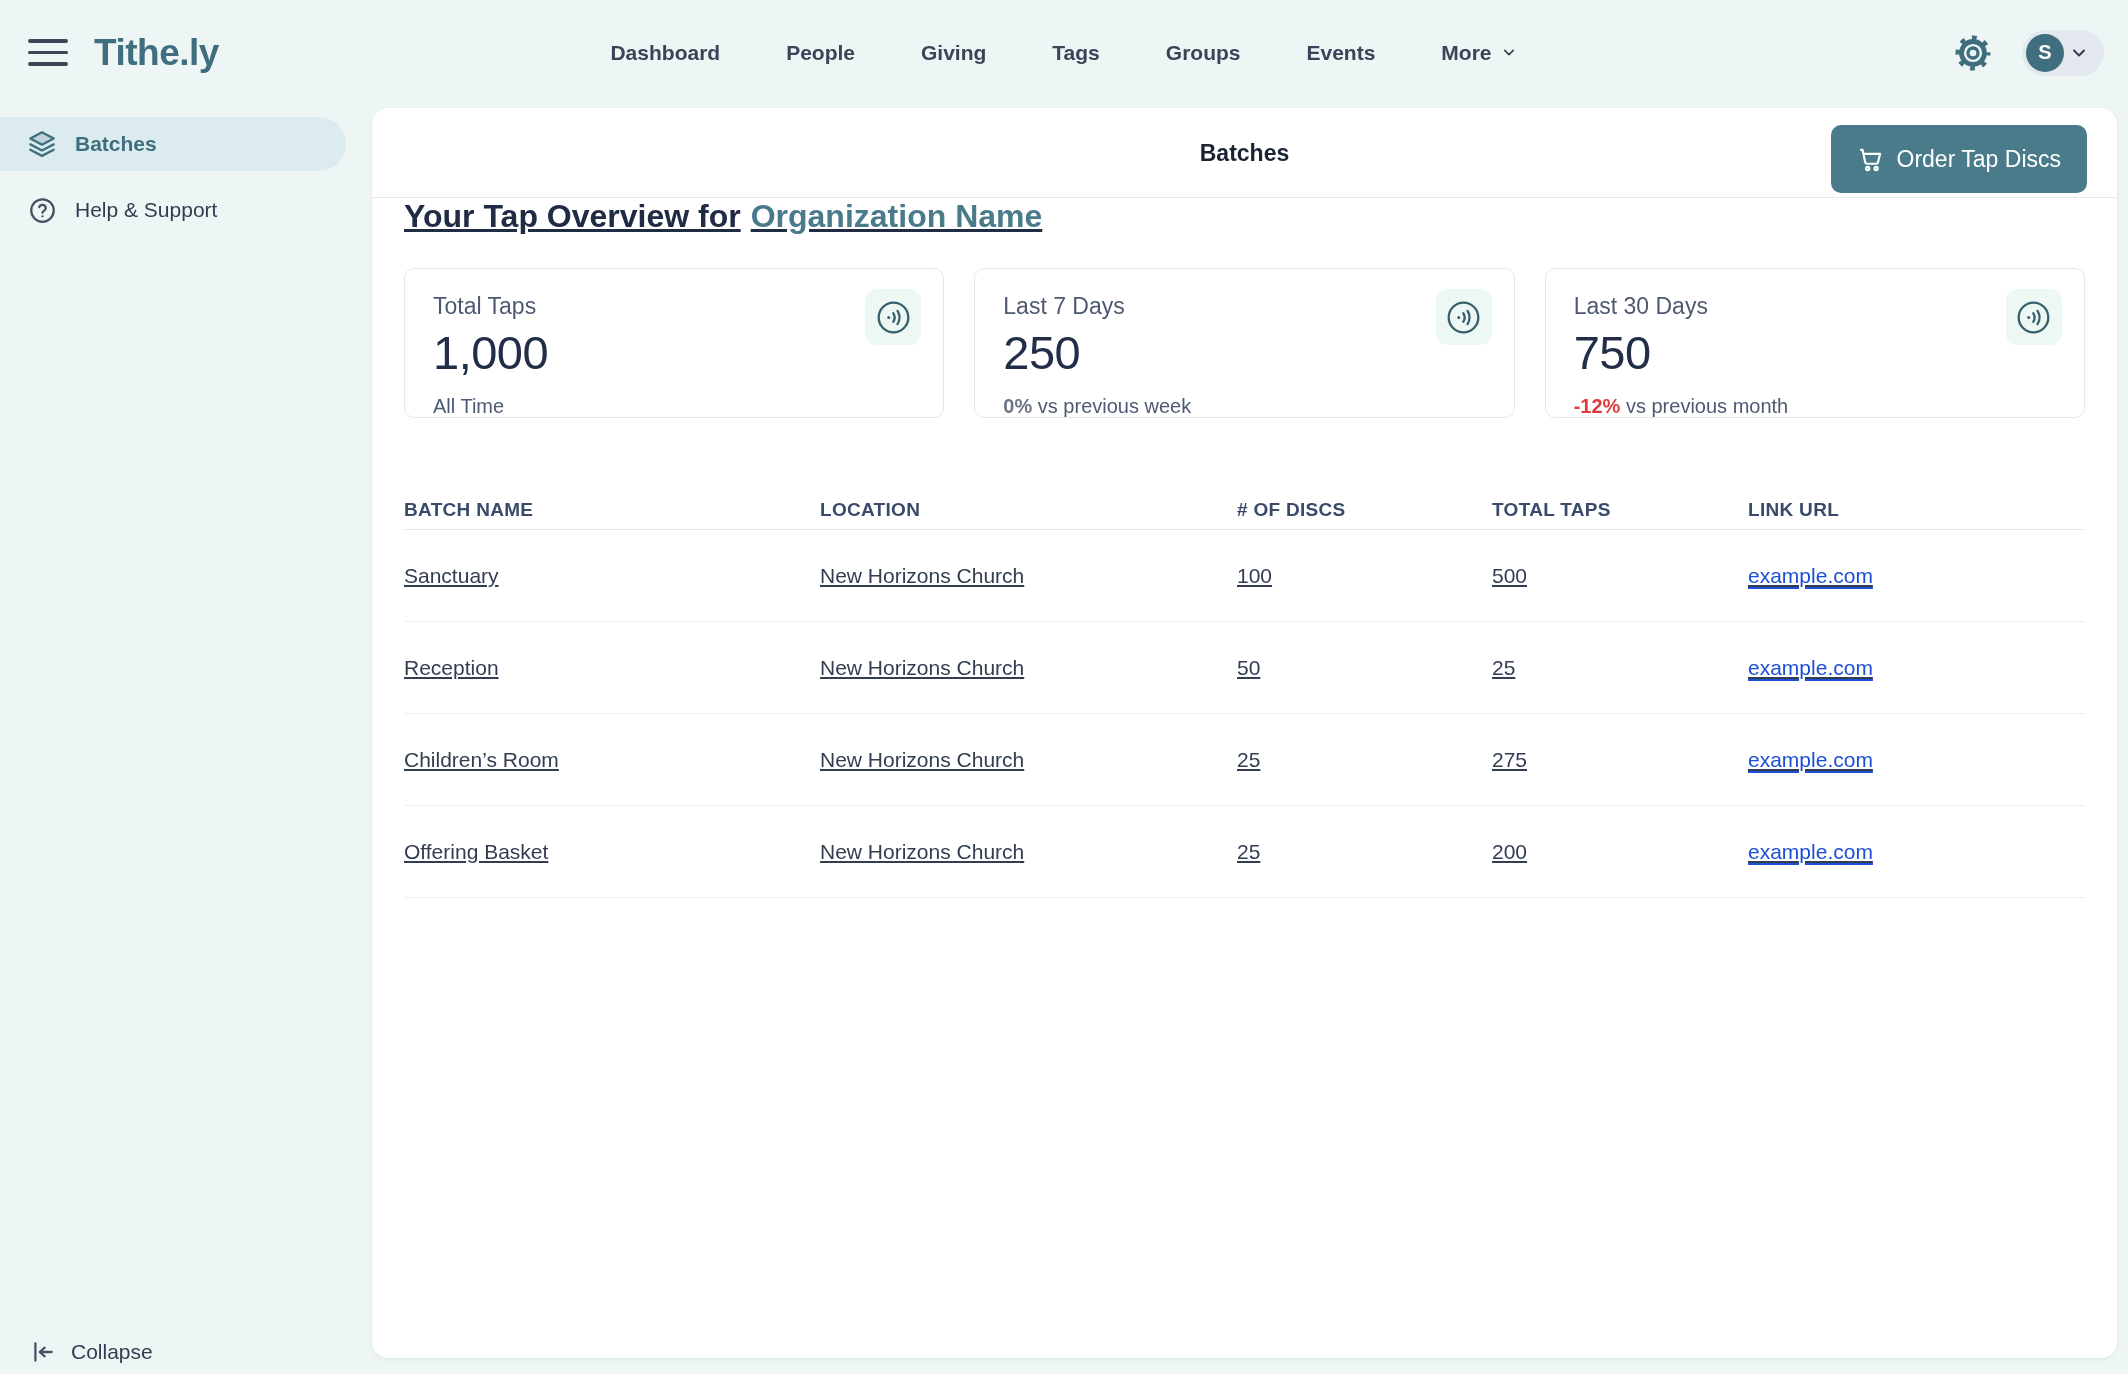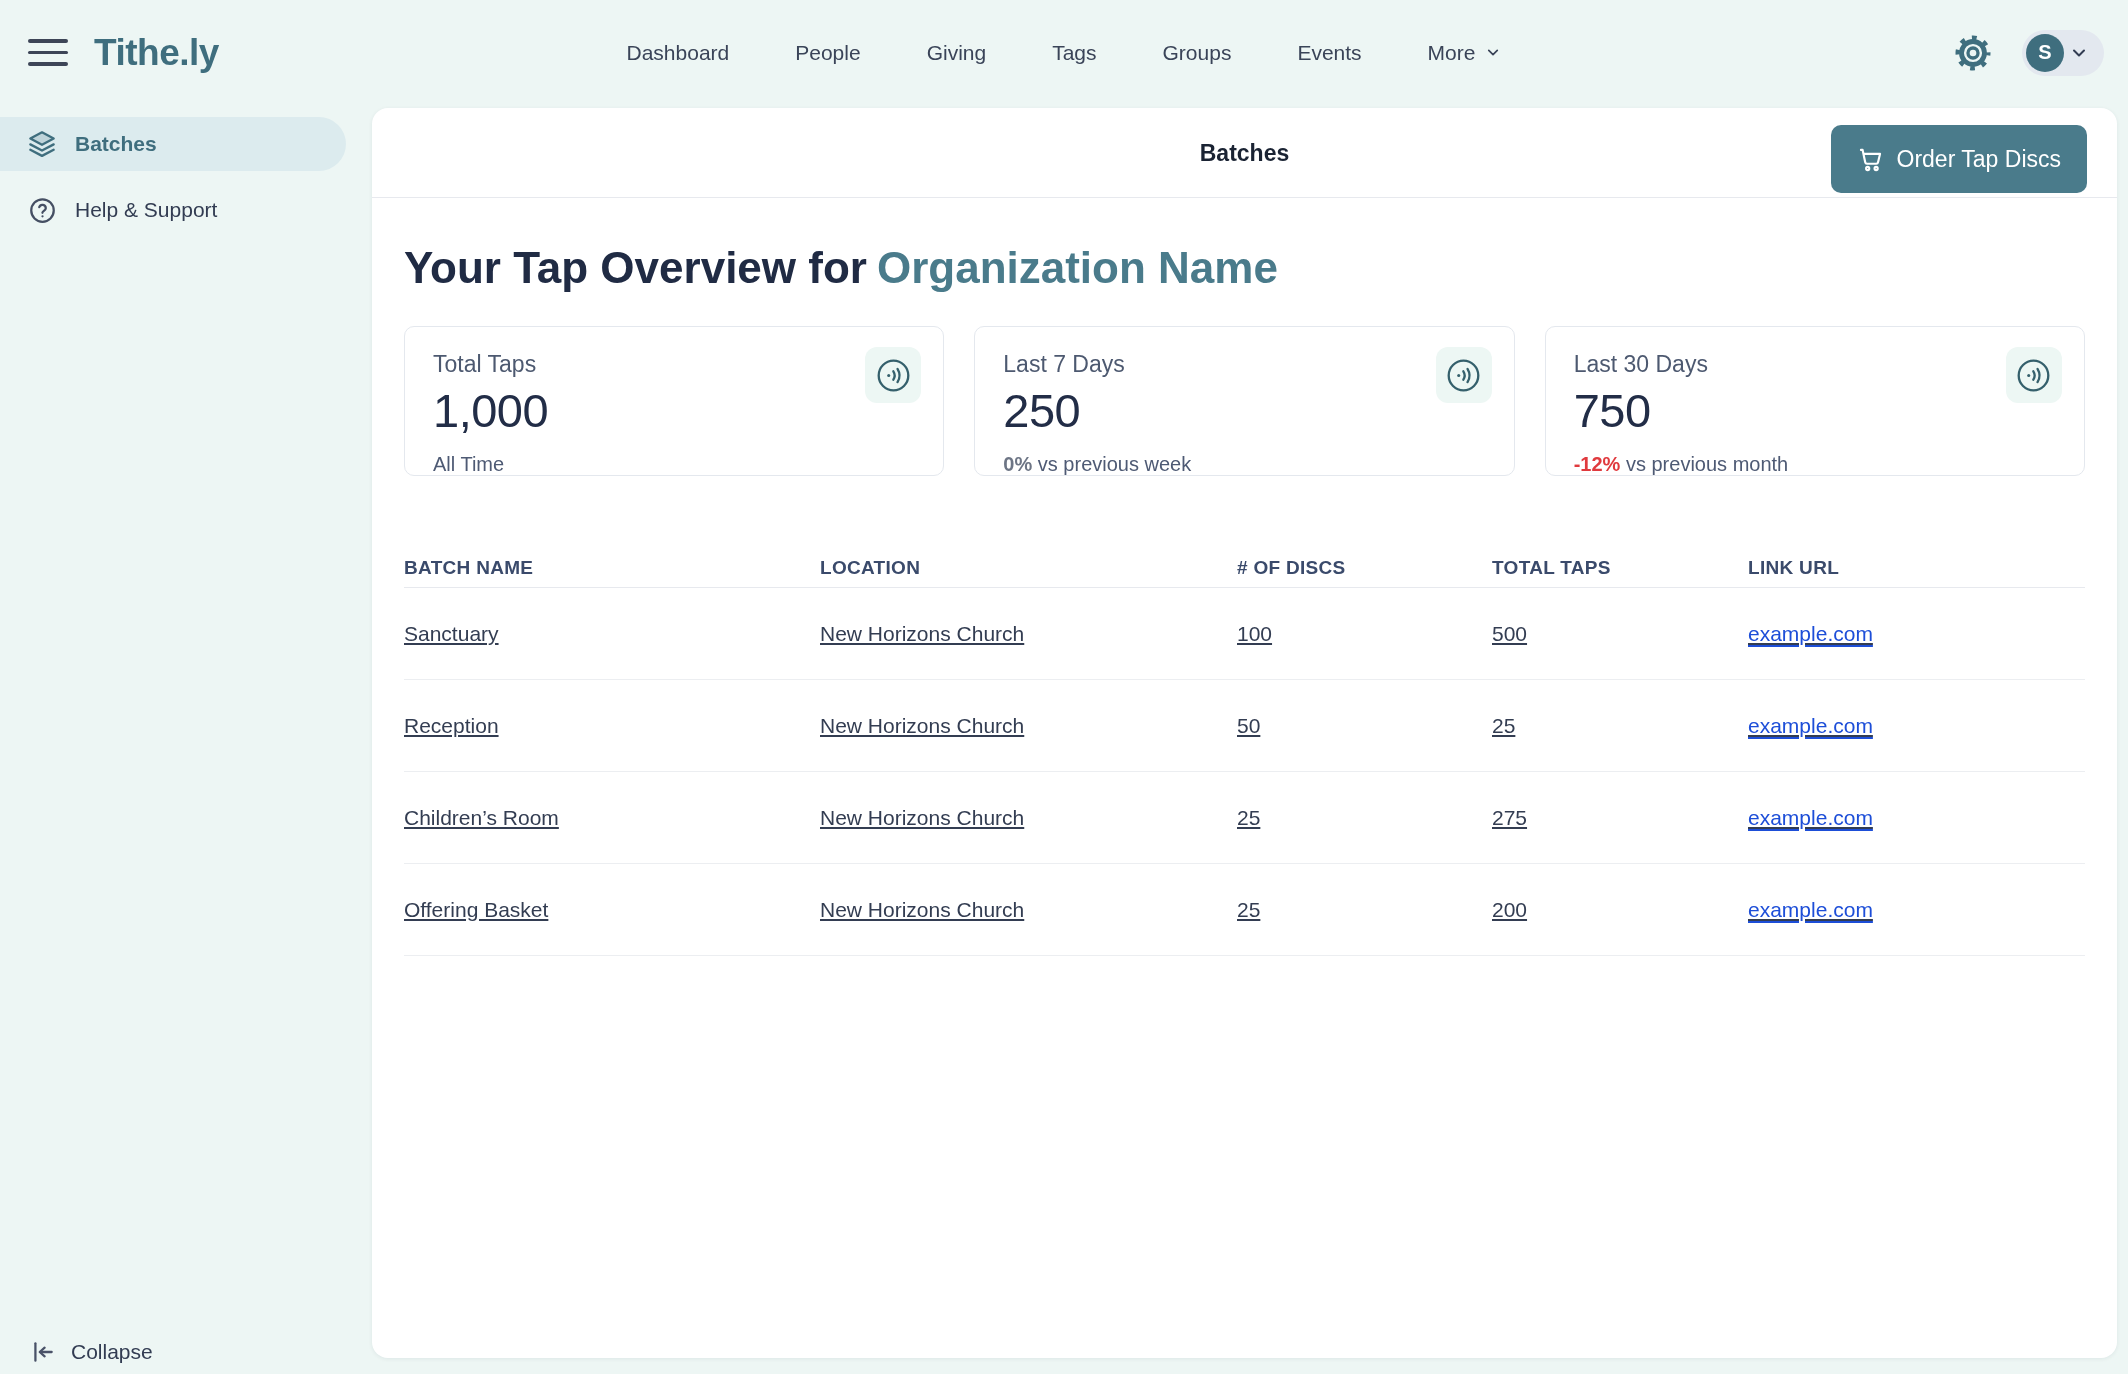--- a/index.html
+++ b/index.html
@@ -13,38 +13,38 @@
   body{
     font-family:"Liberation Sans","DejaVu Sans",sans-serif;
     background:var(--page-bg); position:relative; overflow:hidden; color:var(--navy);
   }
   
   .topbar{height:105px; display:flex; align-items:center; padding:0 24px; position:relative;}
   .hamburger{width:40px; height:27px; display:flex; flex-direction:column; justify-content:space-between; cursor:pointer; margin:0 26px 0 4px;}
   .hamburger span{display:block; height:3.6px; background:#3d4557; border-radius:2px;}
   .logo{font-size:37px; font-weight:700; color:var(--teal-dark); letter-spacing:-0.5px;}
   .main-nav{position:absolute; left:50%; top:0; height:105px; transform:translateX(-50%); display:flex; align-items:center; gap:66px;}
-  .nav-item{font-size:21px; font-weight:400; color:#3a4458; cursor:pointer; display:flex; align-items:center; gap:9px; white-space:nowrap;}
+  .nav-item{font-size:21px; font-weight:700; color:#3a4458; cursor:pointer; display:flex; align-items:center; gap:9px; white-space:nowrap;}
   .topbar-right{margin-left:auto; display:flex; align-items:center; gap:28px;}
   .gear-btn{width:42px; height:42px; display:flex; align-items:center; justify-content:center; color:var(--teal-dark); cursor:pointer;}
   .avatar-pill{width:82px; height:46px; border-radius:23px; background:var(--pill-bg); display:flex; align-items:center; padding:4px 8px 4px 4px; gap:5px; cursor:pointer;}
   .avatar{width:38px; height:38px; border-radius:50%; background:var(--teal-dark); color:#fff; font-size:20px; font-weight:700; display:flex; align-items:center; justify-content:center;}
   
   .sidebar{position:absolute; left:0; top:105px; bottom:0; width:372px;}
   .side-item{height:54px; width:346px; display:flex; align-items:center; gap:19px; padding-left:28px; margin-top:12px; border-radius:0 27px 27px 0; cursor:pointer; font-size:21px; font-weight:500; color:var(--navy);}
   .side-item.active{background:var(--active-bg); color:var(--teal-dark); font-weight:700;}
   .side-item .ic{display:flex; align-items:center; justify-content:center; width:28px; height:28px;}
   .collapse{position:absolute; bottom:9px; left:30px; display:flex; align-items:center; gap:15px; font-size:21px; color:var(--navy); cursor:pointer;}
   
   .main-panel{position:absolute; left:372px; top:108px; width:1745px; height:1250px; background:var(--panel-bg); border-radius:16px; box-shadow:0 1px 4px rgba(20,40,60,.07);}
   .panel-header{height:90px; position:relative; border-bottom:1px solid var(--border);}
   .panel-title{position:absolute; left:50%; top:50%; transform:translate(-50%,-50%); font-size:23px; font-weight:700; color:#1a2333;}
   .order-btn{position:absolute; right:30px; top:17px; height:68px; padding:0 26px; background:var(--teal); color:#fff; border:none; border-radius:10px; font-size:23px; font-weight:500; font-family:inherit; display:flex; align-items:center; gap:13px; cursor:pointer;}
   .content{padding:0 32px;}
-  .overview-heading{margin-top:45px; font-size:44px; font-weight:700; color:var(--heading);}
+  .overview-heading{font-size:32px; font-weight:700; color:var(--heading);text-decoration:underline;}
   .overview-heading .org{color:var(--teal); margin-left:10px;}
   
   .stats{display:flex; gap:30px; margin-top:33px;}
   .stat-card{flex:1; height:150px; border:1px solid #e4e8ee; border-radius:10px; background:#fff; position:relative; padding:24px 28px 0;}
   .stat-label{font-size:23px; color:#4d5970;}
   .stat-value{font-size:47px; font-weight:400; color:#222d47; margin-top:5px; letter-spacing:-0.5px;}
   .stat-sub{font-size:20px; color:var(--slate); margin-top:15px;}
   .delta{font-weight:700; color:#6d7585;}
   .delta.negative{color:var(--red);}
   .delta:empty{display:none;}

